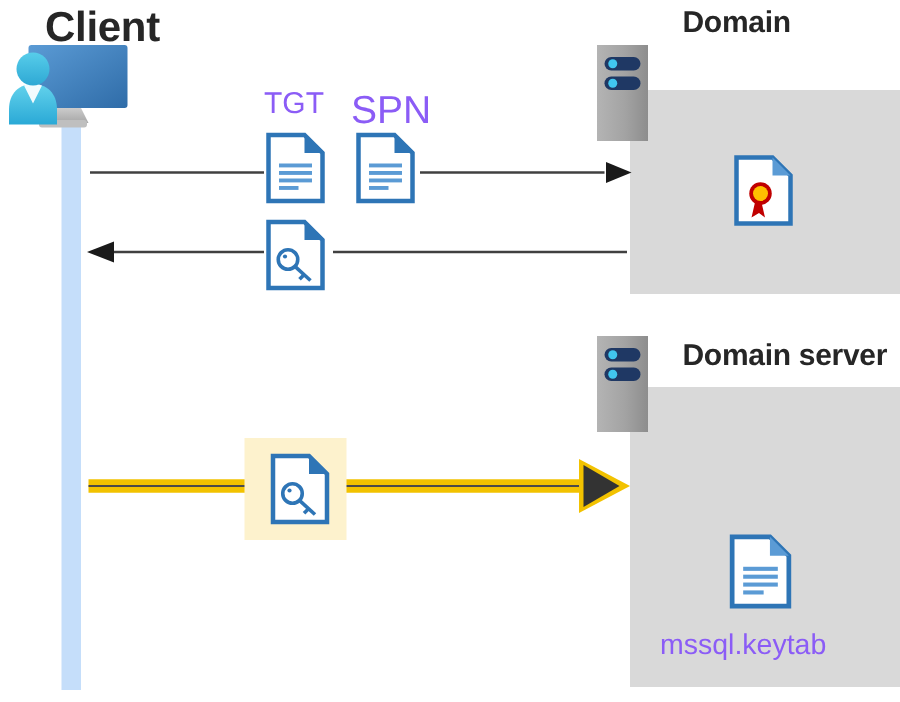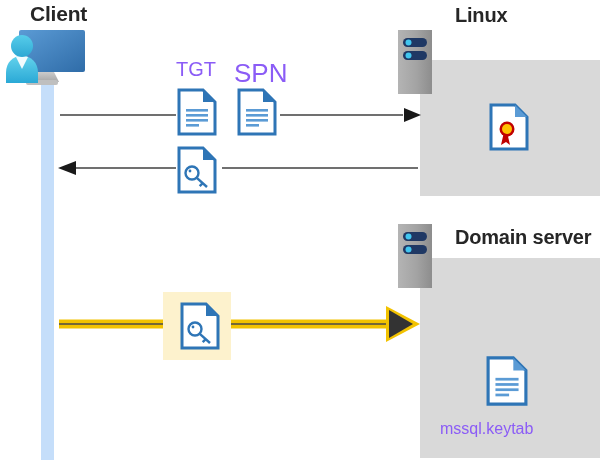--- a/index.html
+++ b/index.html
@@ -20,27 +20,27 @@
   .title-bold{
     font-weight:bold;
     color:#262626;
     letter-spacing:-0.2px;
   }
   .label-plain{
     color:#8b5cf6;
     font-weight:400;
   }
 
-  #client-title{left:30px;top:2px;font-size:21px;}
+  #client-title{left:30px;top:2px;font-size:28px;}
   #dc-title{left:455px;top:2px;font-size:20px;line-height:26px;width:140px;}
   #linux-title{left:455px;top:224px;font-size:20px;line-height:26px;}
 
   #tgt-label{left:176px;top:58px;font-size:20px;}
   #spn-label{left:234px;top:58px;font-size:26px;}
-  #keytab-label{left:440px;top:420px;font-size:16px;}
+  #keytab-label{left:440px;top:420px;font-size:19px;}
 
   
   .gray-panel{background:#d9d9d9;}
   #dc-panel{left:420px;top:60px;width:180px;height:136px;}
   #linux-panel{left:420px;top:258px;width:180px;height:200px;}
 
   
   #client-lifeline{
     left:41px;top:72px;width:13px;height:388px;
     background:#c5defa;
@@ -139,21 +139,21 @@
 
       <path d="M13 29 l6 12 l6 -12 l-3 -1 h-6 z" fill="#ffffff" opacity="0.92"></path>
 
       <circle cx="19" cy="18" r="11" fill="url(#headg)"></circle>
     </svg>
   </div>
 
   <div class="abs title-bold" id="client-title">Client</div>
 
   <div class="abs title-bold" id="dc-title">
-    <div>Linux</div>
+    <div>Domain</div>
   </div>
 
   <div class="abs title-bold" id="linux-title">Domain server</div>
 
   <div class="abs label-plain" id="tgt-label">TGT</div>
   <div class="abs label-plain" id="spn-label">SPN</div>
   <div class="abs label-plain" id="keytab-label">mssql.keytab</div>
 
   <div class="abs rack" id="dc-rack">
     <svg viewBox="0 0 34 64" width="34" height="64">

